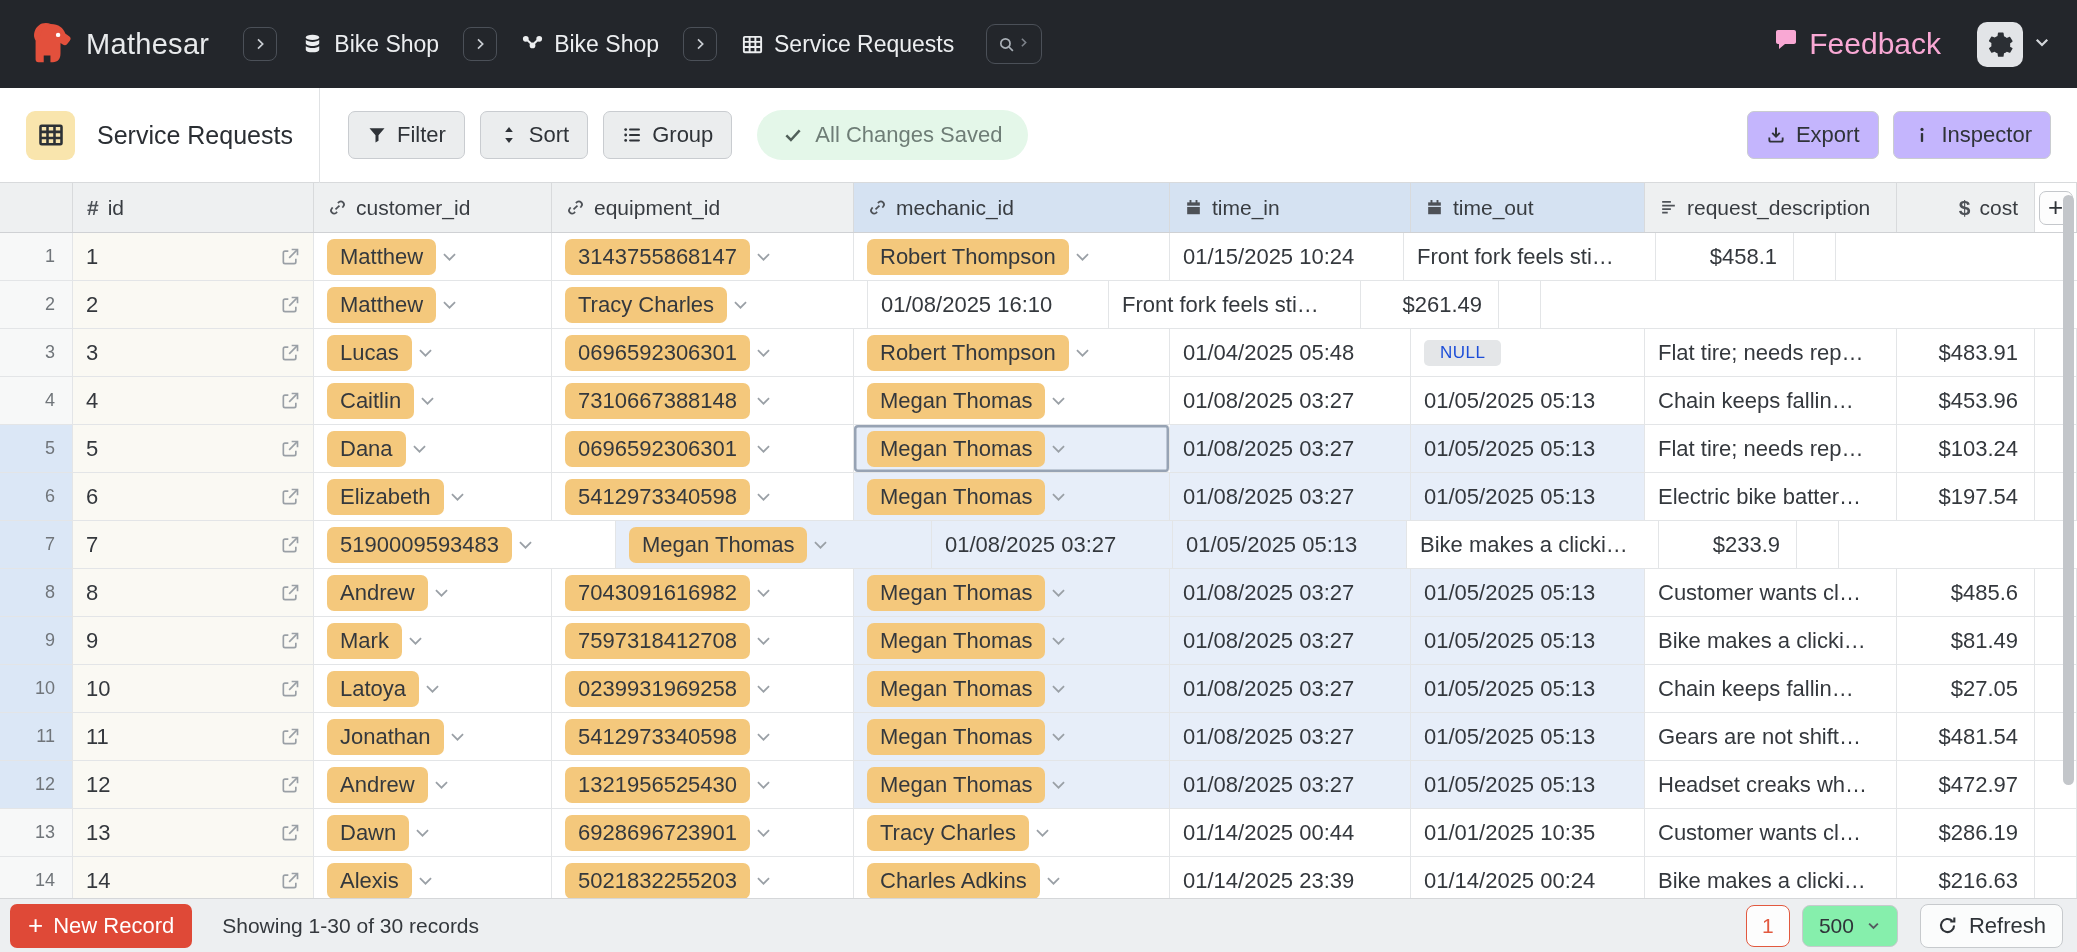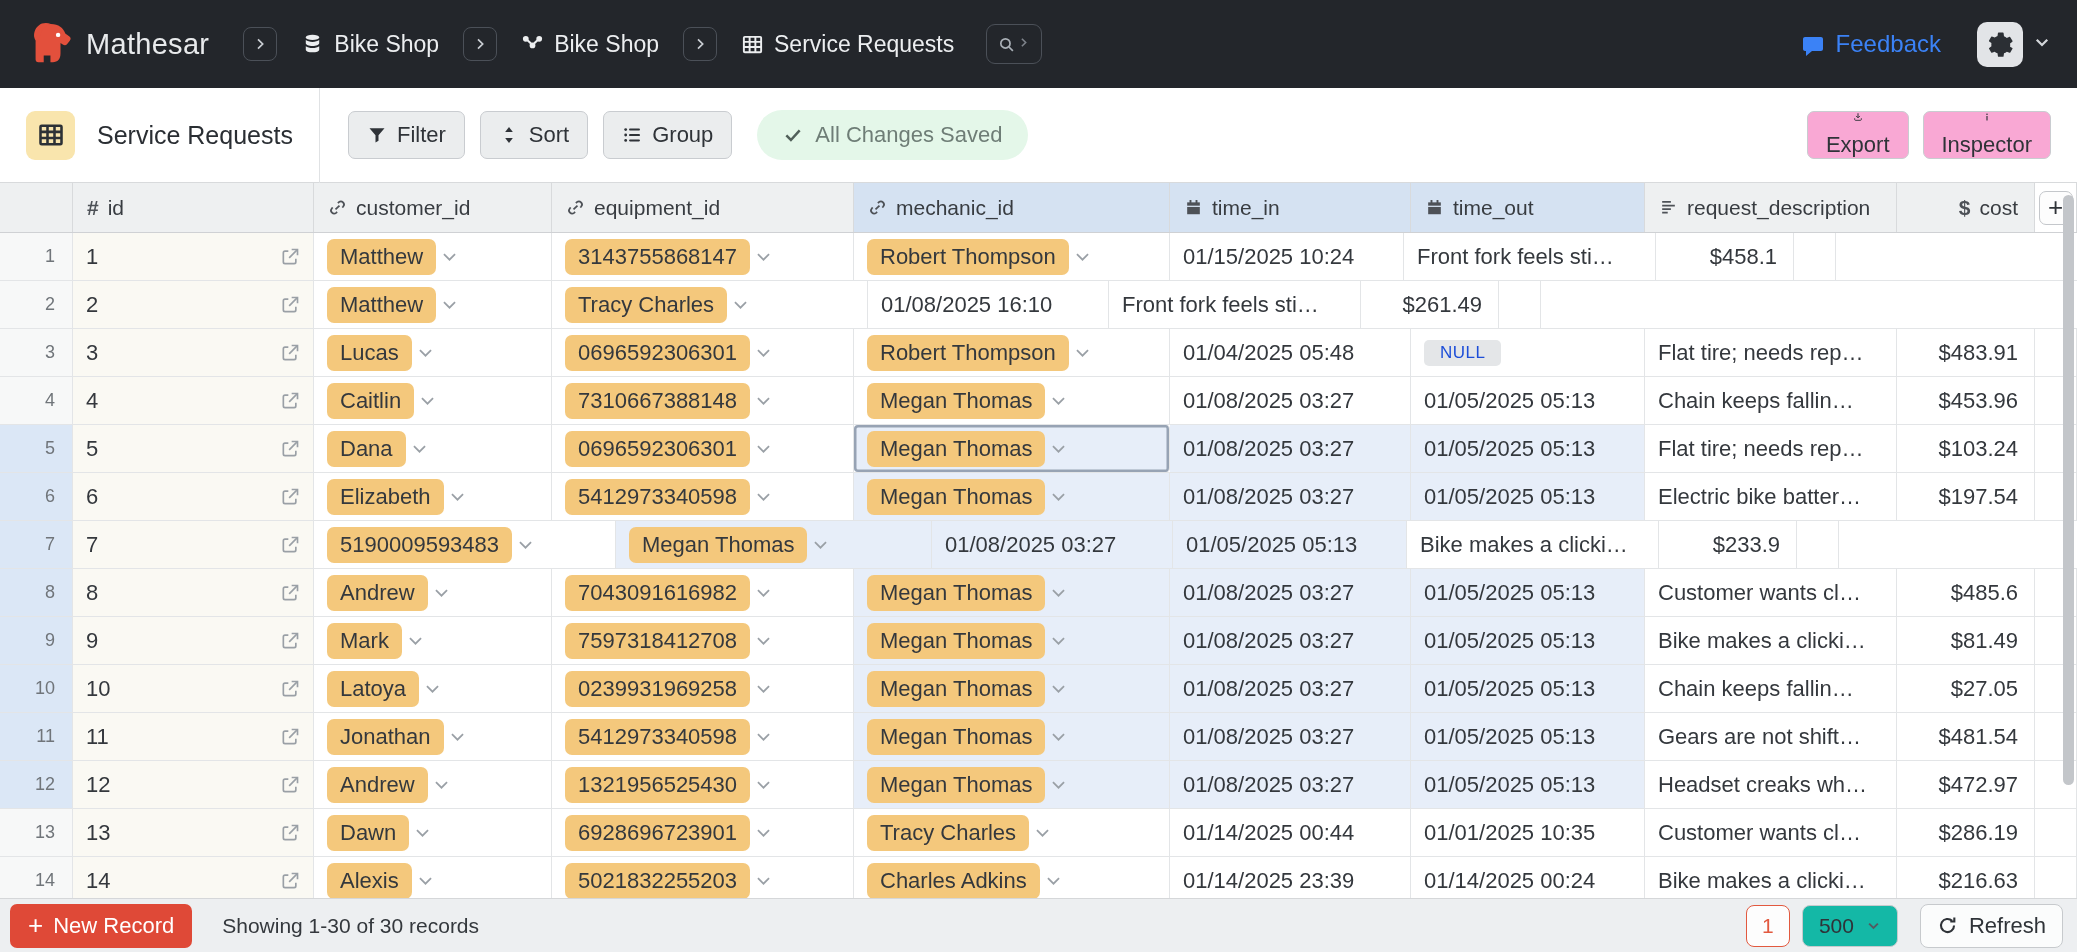--- a/index.html
+++ b/index.html
@@ -16,21 +16,21 @@
     display:flex; align-items:center; justify-content:center; color:#c9cdd3; margin:0 14px; flex:none; }
   .crumb-sep svg { width:16px; height:16px; }
   .crumb { display:flex; align-items:center; gap:10px; font-size:23px; color:#eceef0;
     padding:6px 10px; border-radius:6px; white-space:nowrap; }
   .crumb .icn svg { width:23px; height:23px; display:block; }
   .search-pill { margin-left:22px; width:56px; height:40px; border:1.5px solid #4b5058;
     border-radius:9px; display:flex; align-items:center; justify-content:center; gap:2px; color:#aab0b7; }
   .search-pill svg { width:17px; height:17px; }
   .search-pill .sp-caret svg { width:13px; height:13px; color:#7d828a; }
   .nav-spacer { flex:1; }
-  .feedback { display:flex; align-items:flex-end; gap:11px; color:#3b82f6; font-size:24px; margin-right:36px; }
+  .feedback { display:flex; align-items:flex-start; gap:11px; color:#f9a8d4; font-size:30px; margin-right:36px; }
   .feedback svg { width:24px; height:24px; }
   .gear-btn { width:46px; height:45px; background:#e2e4e7; border-radius:10px;
     display:flex; align-items:center; justify-content:center; color:#2b2f34; }
   .gear-btn svg { width:26px; height:26px; }
   .nav-caret { margin-left:10px; color:#d3d6da; }
   .nav-caret svg { width:18px; height:18px; }
 
   
   .toolbar { height:95px; background:#fff; border-bottom:1px solid #d8dadc;
     display:flex; align-items:center; padding:0 26px; flex:none; }
@@ -40,21 +40,21 @@
   .page-title { font-size:25px; color:#2a2e33; font-weight:500; margin-right:26px; white-space:nowrap; }
   .tb-divider { width:1px; height:95px; background:#e0e2e4; margin-right:28px; }
   .btn { display:flex; align-items:center; gap:10px; background:#ebedee; border:1px solid #c9ccd0;
     border-radius:7px; height:48px; padding:0 18px; font-size:22px; color:#2f3338; margin-right:15px;
     white-space:nowrap; }
   .btn svg { width:20px; height:20px; }
   .saved-pill { display:flex; align-items:center; gap:12px; background:#e4f7e9; border-radius:26px;
     height:50px; padding:0 26px; font-size:22px; color:#6e7d76; margin-left:10px; white-space:nowrap; }
   .saved-pill svg { width:20px; height:20px; color:#51605a; }
   .tb-spacer { flex:1; }
-  .btn.right { margin-right:0; margin-left:14px; background:#f9a8d4;flex-direction:column; }
+  .btn.right { margin-right:0; margin-left:14px; background:#c4b5fd; }
 
   
   .grid { flex:1; position:relative; overflow:hidden; display:flex; flex-direction:column; }
   .ghead { height:50px; display:flex; flex:none; background:#eef0f1; border-bottom:1px solid #cfd1d4; }
   .hcell { border-right:1px solid #d8dadc; display:flex; align-items:center; gap:9px;
     padding:0 14px; font-size:21px; color:#383c41; flex:none; overflow:hidden; white-space:nowrap; }
   .hcell .icn { color:#4d5157; font-weight:bold; }
   .hcell .icn svg { width:19px; height:19px; display:block; }
   .hcell .glyph { font-size:21px; color:#4d5157; }
   .hcell.selcol { background:#d5e2f2; }
@@ -90,21 +90,21 @@
   
   .footer { height:54px; background:#edeff1; border-top:1px solid #d5d7d9; display:flex;
     align-items:center; padding:0 10px 0 10px; flex:none; }
   .new-record { background:#df4937; color:#fff; border-radius:7px; height:44px; display:flex;
     align-items:center; gap:10px; padding:0 18px; font-size:22px; white-space:nowrap; }
   .new-record .plus-g { font-size:26px; font-weight:400; }
   .showing { margin-left:30px; font-size:21px; color:#34383d; }
   .f-spacer { flex:1; }
   .page-btn { width:44px; height:42px; border:1.5px solid #e2593f; color:#e2593f; background:#fdfdfd;
     border-radius:8px; display:flex; align-items:center; justify-content:center; font-size:21px; margin-right:12px; }
-  .psize { height:42px; border:1px solid #c7cacd; background:#14b8a6; border-radius:8px; display:flex;
+  .psize { height:42px; border:1px solid #c7cacd; background:#86efac; border-radius:8px; display:flex;
     align-items:center; gap:12px; padding:0 16px; font-size:21px; color:#2f3338; margin-right:22px; }
   .psize svg { width:15px; height:15px; color:#555a60; }
   .refresh { height:44px; border:1px solid #c7cacd; background:#fbfcfc; border-radius:8px; display:flex;
     align-items:center; gap:11px; padding:0 16px; font-size:22px; color:#2f3338; margin-right:4px; }
   .refresh svg { width:21px; height:21px; }
 </style>
 </head>
 <body>
 
 <div class="app">

